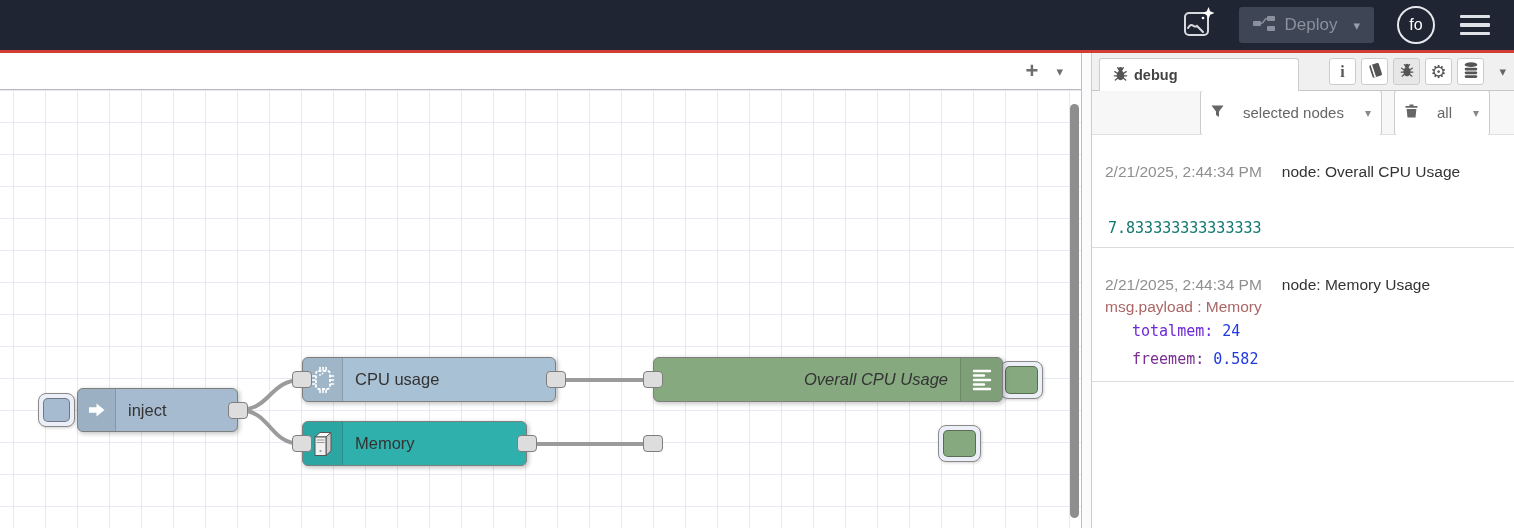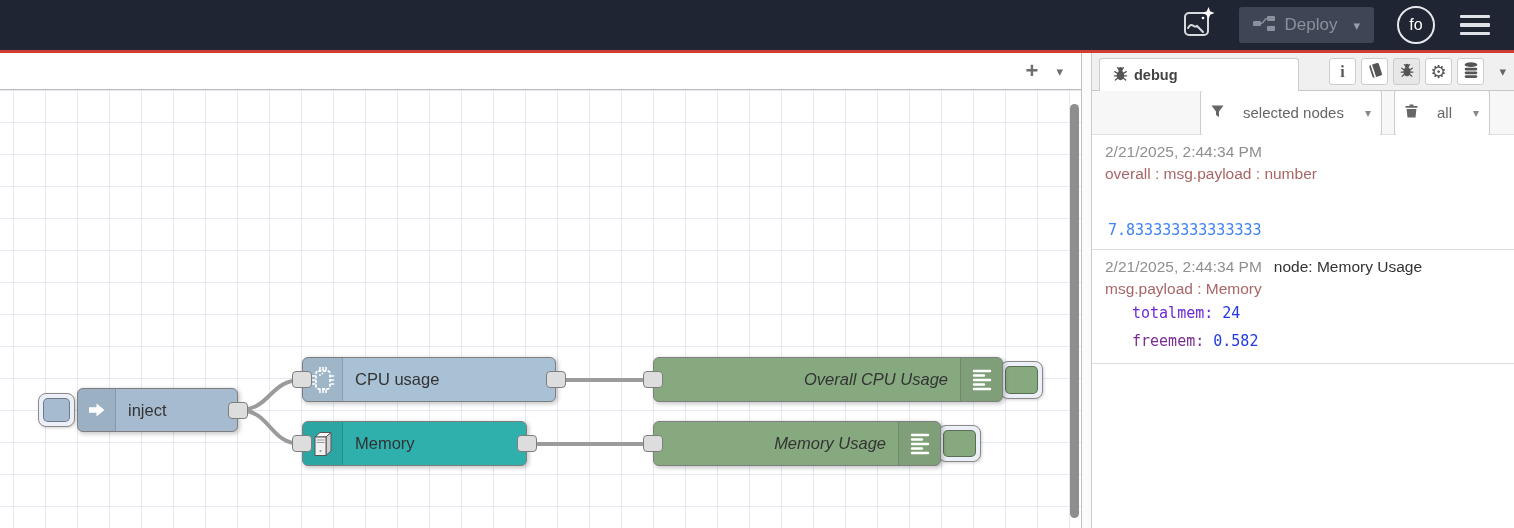--- a/index.html
+++ b/index.html
@@ -72,21 +72,21 @@
   .sb-ibtn .ii { font-family:"Liberation Serif","DejaVu Serif",serif; font-weight:bold; font-size:16px; }
   .sb-ibtn .gg { font-size:18px; line-height:1; }
   .sb-tabs-caret { position:absolute; right:8px; bottom:11px; font-size:13px; color:#666; cursor:pointer; }
 
   .sb-toolbar { height:44px; background:#f7f7f7; border-bottom:1px solid #e0e0e0; display:flex; align-items:center; justify-content:flex-end; gap:12px; padding-right:24px; flex:none; }
   .sb-tbtn { height:46px; background:#fff; border:1px solid #ccc; border-radius:3px; color:#666; font-size:15px; display:flex; align-items:center; padding:0 10px; gap:19px; cursor:pointer; }
   .sb-tbtn .tcaret { font-size:12px; color:#888; margin-left:2px; }
 
   .sb-messages { flex:1; overflow:hidden; background:#fff; }
   .msg { padding:6px 8px 8px 13px; border-bottom:1px solid #dcdcdc; }
-  .meta-row { display:flex; gap:12px; line-height:21px; white-space:nowrap; }
+  .meta-row { display:flex; gap:20px; line-height:21px; white-space:nowrap;margin-top:20px; }
   .ts { font-size:15.5px; }
   .nn { font-size:15.5px; color:#333; }
   .mmeta { font-size:15.5px; line-height:21px; margin-top:1px; }
   .payload-num { font-family:"DejaVu Sans Mono",monospace; font-size:15px; margin-top:6px; padding-left:3px; line-height:21px; }
   .obj-row { margin-top:7px; line-height:24px; padding-left:6px; }
   .tree-caret { font-size:11px; color:#444; margin-right:4px; vertical-align:1px; }
   .obj-type { font-family:"DejaVu Sans Mono",monospace; font-size:15px; font-style:italic; color:#6e6e6e; }
   .prop { font-family:"DejaVu Sans Mono",monospace; font-size:15px; line-height:28px; padding-left:27px; white-space:nowrap; }
 </style>
 </head>
@@ -211,34 +211,20 @@
               <polygon points="16,7 21,2.5 21,21 16,25.5" fill="#cfcfcf" stroke="#555" stroke-width="1"></polygon>
               <rect x="5" y="7" width="11" height="18.5" fill="#f1f1f1" stroke="#555" stroke-width="1"></rect>
               <line x1="6.5" y1="10" x2="14.5" y2="10" stroke="#999" stroke-width="1"></line>
               <line x1="6.5" y1="12.5" x2="14.5" y2="12.5" stroke="#999" stroke-width="1"></line>
               <circle cx="10.5" cy="21" r="1.1" fill="#999"></circle>
             </svg>
           </div>
           <div class="nlabel">Memory</div>
         </div>
 
-        <div class="node n-dbg2" style="background-color: rgb(135, 169, 128);">
-          <div class="nlabel nlabel-right">Memory Usage</div>
-          <div class="nicon nicon-right">
-            <svg width="24" height="26" viewBox="0 0 24 26">
-              <g stroke="#fff" stroke-width="2.4" stroke-linecap="round">
-                <line x1="4" y1="4" x2="20" y2="4"></line>
-                  <line x1="4" y1="8.5" x2="14" y2="8.5"></line>
-                <line x1="4" y1="13" x2="20" y2="13"></line>
-                  <line x1="4" y1="17.5" x2="14" y2="17.5"></line>
-                <line x1="4" y1="22" x2="20" y2="22"></line>
-              </g>
-            </svg>
-          </div>
-        </div>
 
         <div class="port p1"></div>
         <div class="port p2"></div>
         <div class="port p3"></div>
         <div class="port p4"></div>
         <div class="port p5"></div>
         <div class="port p6"></div>
         <div class="port p7"></div>
 
         <div class="vscroll"></div>
@@ -336,23 +322,23 @@
           </span>
           <span>all</span>
           <span class="tcaret">▾</span>
         </div>
       </div>
 
       <div class="sb-messages">
         <div class="msg">
           <div class="meta-row">
             <span class="ts" style="color: rgb(143, 143, 143);">2/21/2025, 2:44:34 PM</span>
-          </div>
-          <div class="mmeta" style="color: rgb(170, 102, 102);">overall : msg.payload : number</div>
-          <div class="payload-num" style="color: #3b82f6; margin-top: 36px;">7.833333333333333</div>
+            <span class="nn">node: Overall CPU Usage</span>
+          </div>
+          <div class="payload-num" style="color: #0f766e; margin-top: 36px;">7.833333333333333</div>
         </div>
 
         <div class="msg">
           <div class="meta-row">
             <span class="ts" style="color: rgb(143, 143, 143);">2/21/2025, 2:44:34 PM</span>
             <span class="nn">node: Memory Usage</span>
           </div>
           <div class="mmeta" style="color: rgb(170, 102, 102);">msg.payload : Memory</div>
           <div class="prop">
             <span style="color: #6d28d9;">totalmem:</span>

